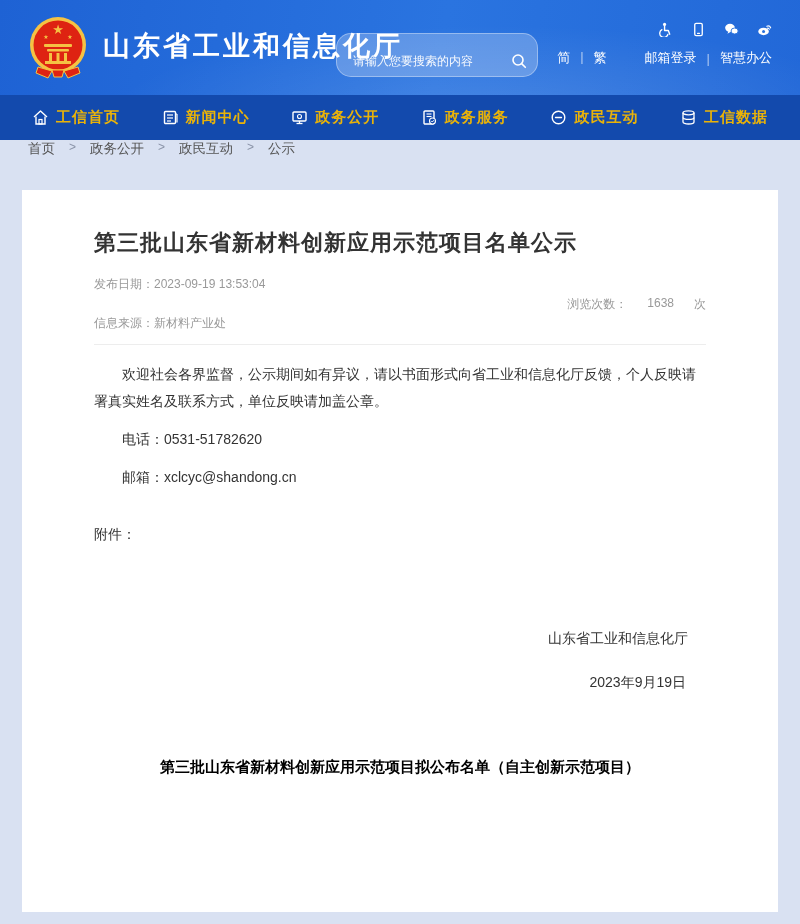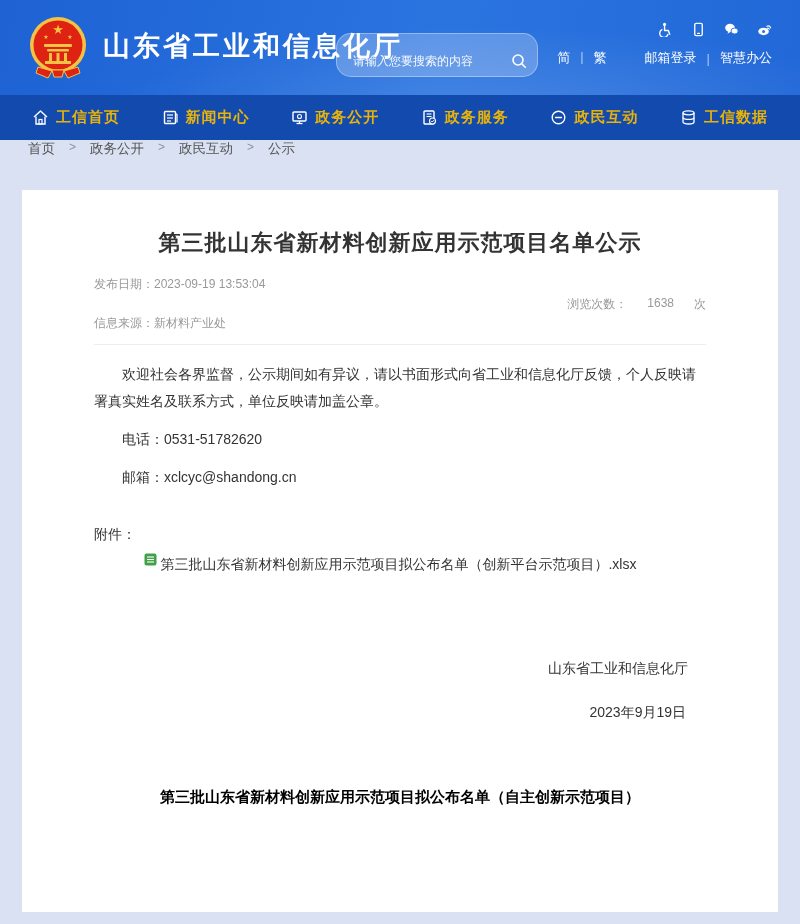--- a/index.html
+++ b/index.html
@@ -39,21 +39,21 @@
   .nav-item{display:flex;align-items:center;gap:7px;color:#eab308;font-size:15px;font-weight:600;
     cursor:pointer;letter-spacing:1px;}
   .nav-item svg{width:17px;height:17px;}
   
   .breadcrumb{height:50px;background:var(--crumb-bg);display:flex;align-items:flex-start;
     padding:0 28px;font-size:13.5px;color:#555;gap:14px;}
   .breadcrumb .sep{color:#8a93a8;font-size:12px;}
   .crumb{cursor:pointer;}
   
   .card{margin:0 22px;background:#fff;height:722px;padding:38px 72px 0;overflow:hidden;}
-  .art-title{text-align:center;font-size:22px;font-weight:bold;color:var(--text-dark);
+  .art-title{text-align:left;font-size:22px;font-weight:bold;color:var(--text-dark);
     letter-spacing:1px;margin:0;}
   .art-meta{display:flex;justify-content:space-between;align-items:center;margin-top:18px;
     padding-bottom:12px;border-bottom:1px solid #ededed;font-size:12px;color:var(--text-meta);}
   .art-meta .left{display:flex;gap:22px;flex-direction:column;}
   .art-meta .views{display:flex;gap:20px;}
   .art-body{margin-top:16px;font-size:14px;color:var(--text-dark);line-height:27px;}
   .art-body p{margin:0;text-indent:2em;}
   .contact-line{margin-top:11px;text-indent:2em;}
   .attachments{margin-top:28px;font-size:14px;color:var(--text-dark);line-height:30px;}
   .attach-row{display:flex;align-items:center;}
@@ -224,31 +224,20 @@
 
   <div class="art-body">
     <p>欢迎社会各界监督，公示期间如有异议，请以书面形式向省工业和信息化厅反馈，个人反映请署真实姓名及联系方式，单位反映请加盖公章。</p>
     <div class="contact-line">电话：0531-51782620</div>
     <div class="contact-line">邮箱：xclcyc@shandong.cn</div>
 
     <div class="attachments">
       <div class="attach-row">
         <span class="attach-label">附件：</span>
       </div>
-      <div class="attach-row second">
-        <a class="attach-link">
-          <svg class="xlsx-ico" viewBox="0 0 13 13">
-            <rect x="0.5" y="0.5" width="12" height="12" rx="2" fill="#43a047"></rect>
-            <line x1="3" y1="4" x2="10" y2="4" stroke="#fff" stroke-width="1.1"></line>
-            <line x1="3" y1="6.5" x2="10" y2="6.5" stroke="#fff" stroke-width="1.1"></line>
-            <line x1="3" y1="9" x2="10" y2="9" stroke="#fff" stroke-width="1.1"></line>
-          </svg>
-          <span>第三批山东省新材料创新应用示范项目拟公布名单（创新平台示范项目）.xlsx</span>
-        </a>
-      </div>
     </div>
 
     <div class="signature">
       <div>山东省工业和信息化厅</div>
       <div class="date">2023年9月19日</div>
     </div>
   </div>
 
   <section class="tbl-section">
     <h2 class="tbl-title">第三批山东省新材料创新应用示范项目拟公布名单（自主创新示范项目）</h2>

